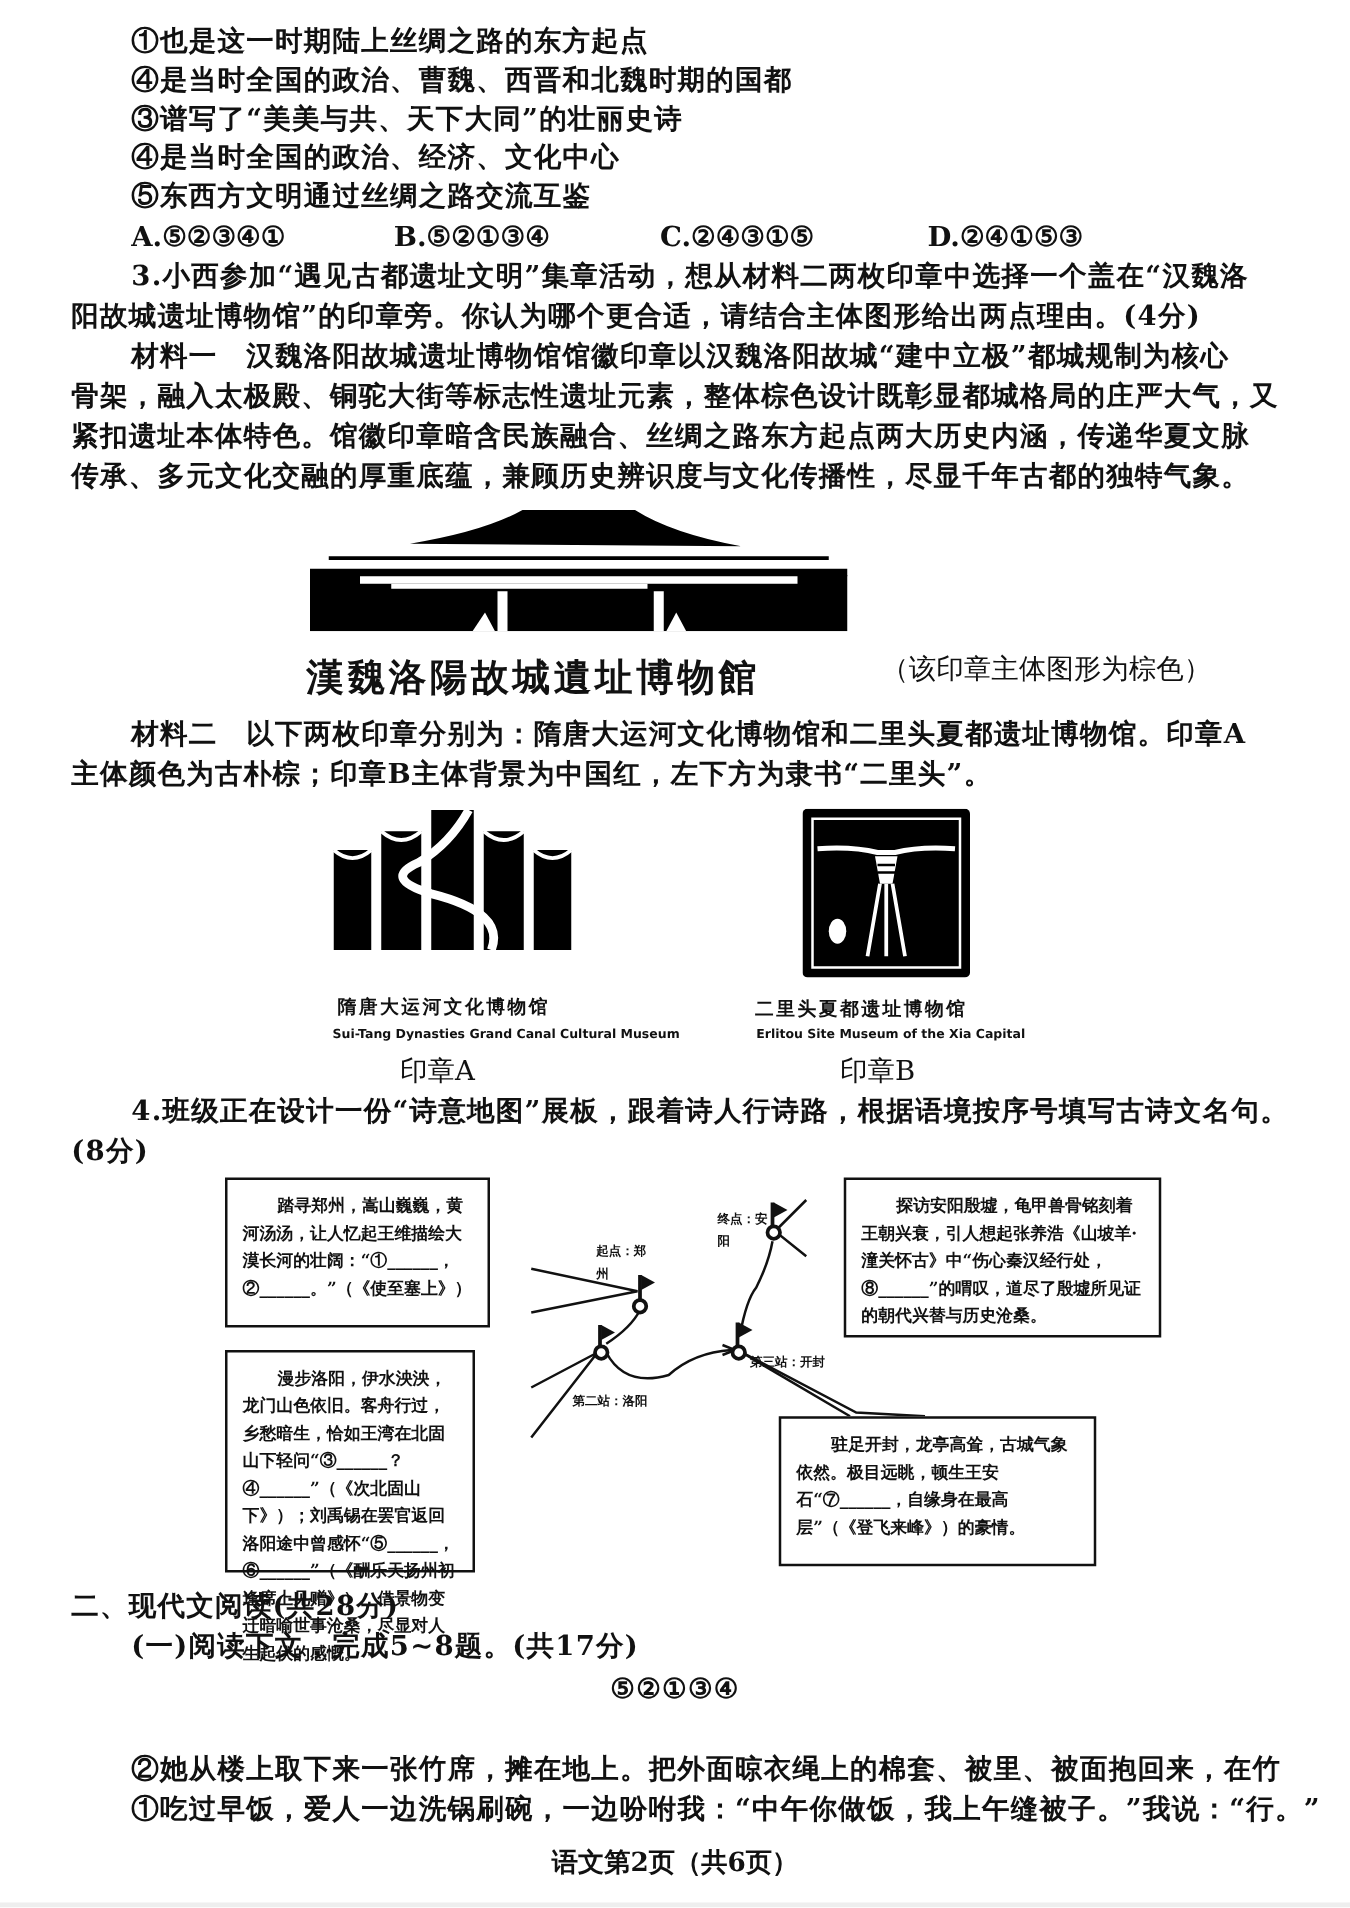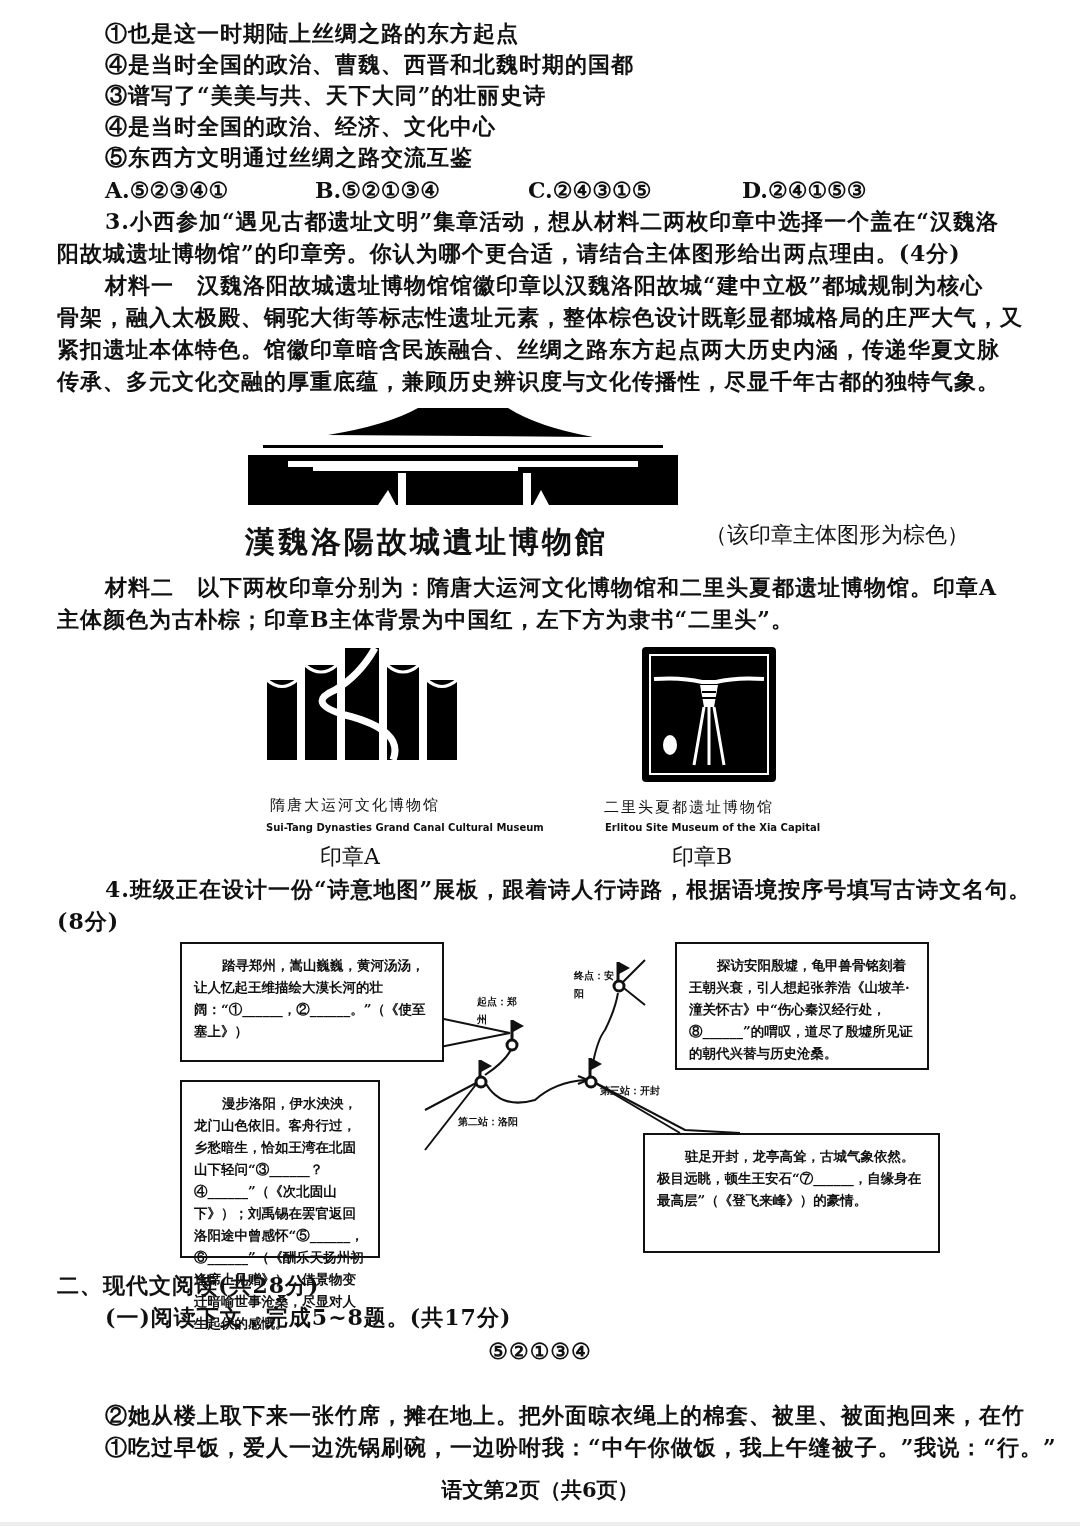--- a/index.html
+++ b/index.html
@@ -5,21 +5,21 @@
   html, body { margin:0; padding:0; background:#ffffff; }
   body { width:1080px; height:1526px; position:relative; overflow:hidden;
          font-family:"DejaVu Serif","Liberation Serif",serif; color:#111; }
   .line { position:absolute; font-size:22px; line-height:30px; white-space:nowrap; letter-spacing:1px; font-weight:bold; }
   .opt { position:absolute; font-size:22px; line-height:30px; font-weight:bold; }
   .center { text-align:center; left:0; right:0; }
   .logo-main { position:absolute; left:248px; top:405px; width:430px; height:100px; }
   .logo-title { position:absolute; left:245px; top:522px; font-size:30px; font-weight:bold; letter-spacing:3px; font-family:"DejaVu Sans","Liberation Sans",sans-serif; }
   .logo-note { position:absolute; left:705px; top:520px; font-size:22px; font-family:"DejaVu Sans","Liberation Sans",sans-serif; }
   .seal { position:absolute; }
-  .seal-cap { position:absolute; font-size:15px; font-weight:normal; font-family:"DejaVu Sans","Liberation Sans",sans-serif; letter-spacing:2px; }
+  .seal-cap { position:absolute; font-size:15px; font-weight:bold; font-family:"DejaVu Sans","Liberation Sans",sans-serif; letter-spacing:2px; }
   .seal-en { position:absolute; font-size:10px; font-weight:bold; font-family:"DejaVu Sans","Liberation Sans",sans-serif; }
   .seal-label { position:absolute; font-size:22px; font-family:"DejaVu Serif","Liberation Serif",serif; }
   .box { position:absolute; border:2px solid #111; background:#fff; padding:10px 12px; box-sizing:border-box;
          font-size:13.5px; line-height:22px; font-weight:bold; font-family:"DejaVu Serif","Liberation Serif",serif; }
   .box .indent { display:inline-block; width:28px; }
   .city { position:absolute; font-size:10px; font-weight:bold; font-family:Liberation Mono, monospace; line-height:18px; }
   svg.map { position:absolute; left:0; top:0; }
   .footer { position:absolute; left:0; right:0; top:1476px; text-align:center; font-size:21px; font-weight:bold; }
   .bottom-strip { position:absolute; left:0; right:0; bottom:0; height:4px; background:#eee; }
 </style>
@@ -124,30 +124,30 @@
     <path d="M591 1058 L602 1064 L591 1070 Z" fill="#111"></path>
     <circle cx="591" cy="1082" r="5" fill="#fff" stroke="#111" stroke-width="3"></circle>
   </g>
   <g>
     <path d="M618 962 L618 982" stroke="#111" stroke-width="3"></path>
     <path d="M619 962 L630 968 L619 974 Z" fill="#111"></path>
     <circle cx="619" cy="986" r="5" fill="#fff" stroke="#111" stroke-width="3"></circle>
   </g>
 </svg>
 
-<div class="box" style="left:180px;top:942px;width:264px;height:120px;">
+<div class="box" style="left:180px;top:942px;width:212px;height:120px;">
   <span class="indent"></span><span>踏寻郑州，嵩山巍巍，黄河汤汤，让人忆起王维描绘大漠长河的壮阔：“①______，②______。”（《使至塞上》）</span>
 </div>
 <div class="box" style="left:180px;top:1080px;width:200px;height:178px;">
   <span class="indent"></span><span>漫步洛阳，伊水泱泱，龙门山色依旧。客舟行过，乡愁暗生，恰如王湾在北固山下轻问“③______？④______”（《次北固山下》）；刘禹锡在罢官返回洛阳途中曾感怀“⑤______，⑥______”（《酬乐天扬州初逢席上见赠》），借景物变迁暗喻世事沧桑，尽显对人生起伏的感慨。</span>
 </div>
 <div class="box" style="left:643px;top:942px;width:254px;height:128px;margin-left:32px;">
   <span class="indent"></span><span>探访安阳殷墟，龟甲兽骨铭刻着王朝兴衰，引人想起张养浩《山坡羊·潼关怀古》中“伤心秦汉经行处，⑧______”的喟叹，道尽了殷墟所见证的朝代兴替与历史沧桑。</span>
 </div>
-<div class="box" style="left:643px;top:1133px;width:297px;height:120px;">
+<div class="box" style="left:623px;top:1133px;width:254px;height:120px;">
   <span class="indent"></span><span>驻足开封，龙亭高耸，古城气象依然。极目远眺，顿生王安石“⑦______，自缘身在最高层”（《登飞来峰》）的豪情。</span>
 </div>
 
 <div class="city" style="left:477px;top:994px;width:48px;">起点：郑州</div>
 <div class="city" style="left:458px;top:1114px;">第二站：洛阳</div>
 <div class="city" style="left:600px;top:1083px;">第三站：开封</div>
 <div class="city" style="left:574px;top:968px;width:40px;">终点：安阳</div>
 
 <div class="line" style="left:57px;top:1270px;">二、现代文阅读(共28分)</div>
 <div class="line" style="left:105px;top:1302px;">(一)阅读下文，完成5~8题。(共17分)</div>

